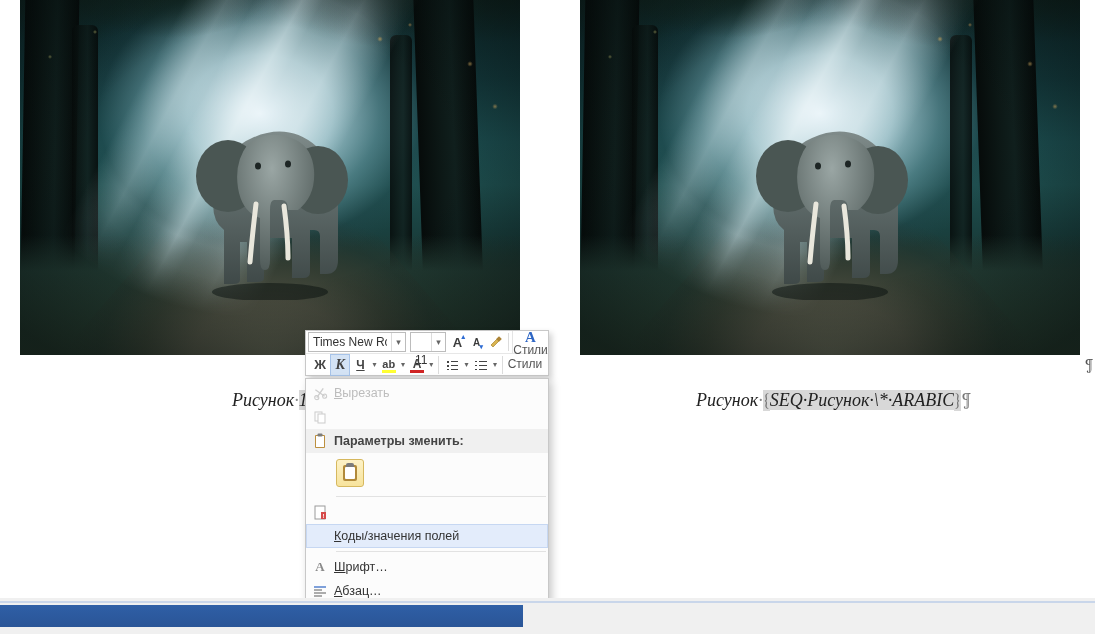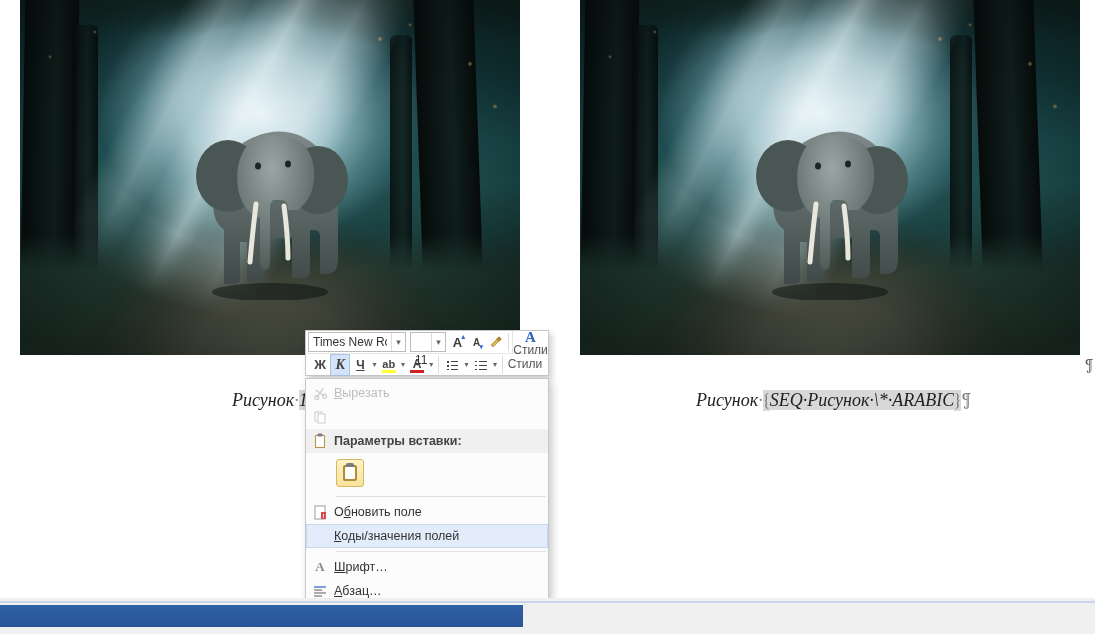--- a/index.html
+++ b/index.html
@@ -412,37 +412,36 @@
     </div>
   </div>
   <div class="mi header">
     <div class="ico">
       <svg width="14" height="16" viewBox="0 0 14 16">
           <rect x="2" y="2" width="10" height="13" rx="1" fill="#bc8f3e"></rect>
           <rect x="3" y="3" width="8" height="11" fill="#fff"></rect>
           <rect x="4.5" y="0.5" width="5" height="3" rx="1" fill="#7c7c7c"></rect>
         </svg>
     </div>
-    <div class="lbl">Параметры вставки:</div>
+    <div class="lbl">Параметры зменить:</div>
   </div>
   <div class="paste-opts">
     <div class="paste-tile">
       <div class="clipboard"></div>
     </div>
   </div>
   <div class="sep"></div>
   <div class="mi">
     <div class="ico update">
       <svg width="14" height="15" viewBox="0 0 14 15">
           <rect x="2" y="1" width="10" height="13" fill="#fff" stroke="#9a9a9a" stroke-width="1"></rect>
           <rect x="8" y="7" width="5" height="7" fill="#d64b4b"></rect>
           <text x="10.5" y="12.7" font-size="6" text-anchor="middle" fill="#fff" font-weight="700">!</text>
         </svg>
     </div>
-    <div class="lbl">О<span class="ul">б</span>новить поле</div>
   </div>
   <div class="mi hover">
     <div class="ico"></div>
     <div class="lbl"><span class="ul">К</span>оды/значения полей</div>
   </div>
   <div class="sep"></div>
   <div class="mi">
     <div class="ico font-a">A</div>
     <div class="lbl"><span class="ul">Ш</span>рифт…</div>
   </div>

